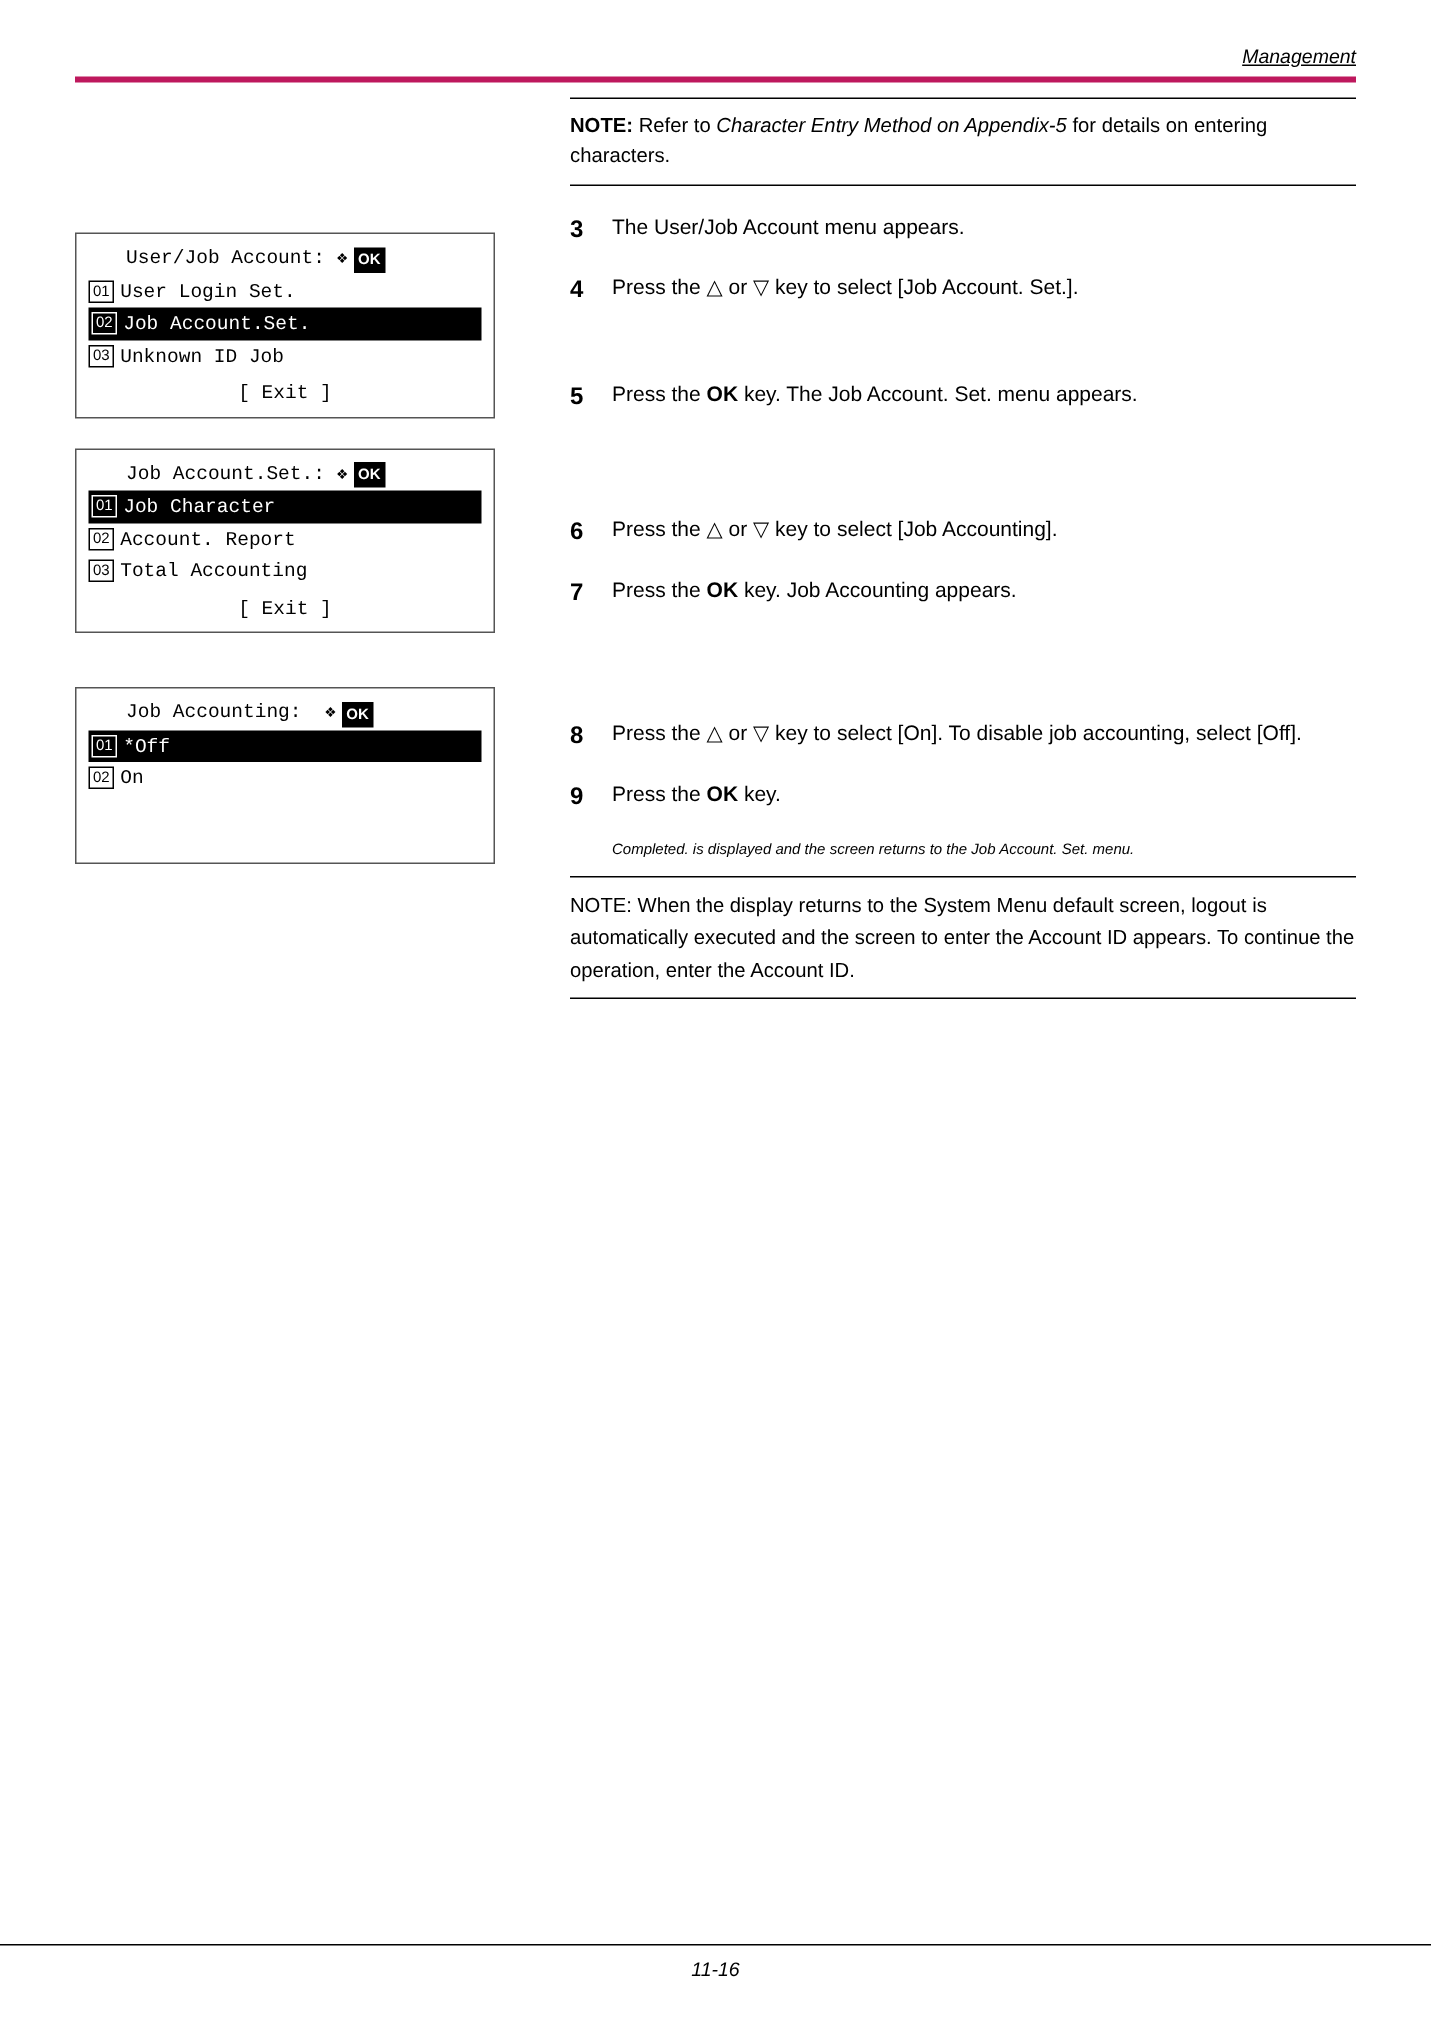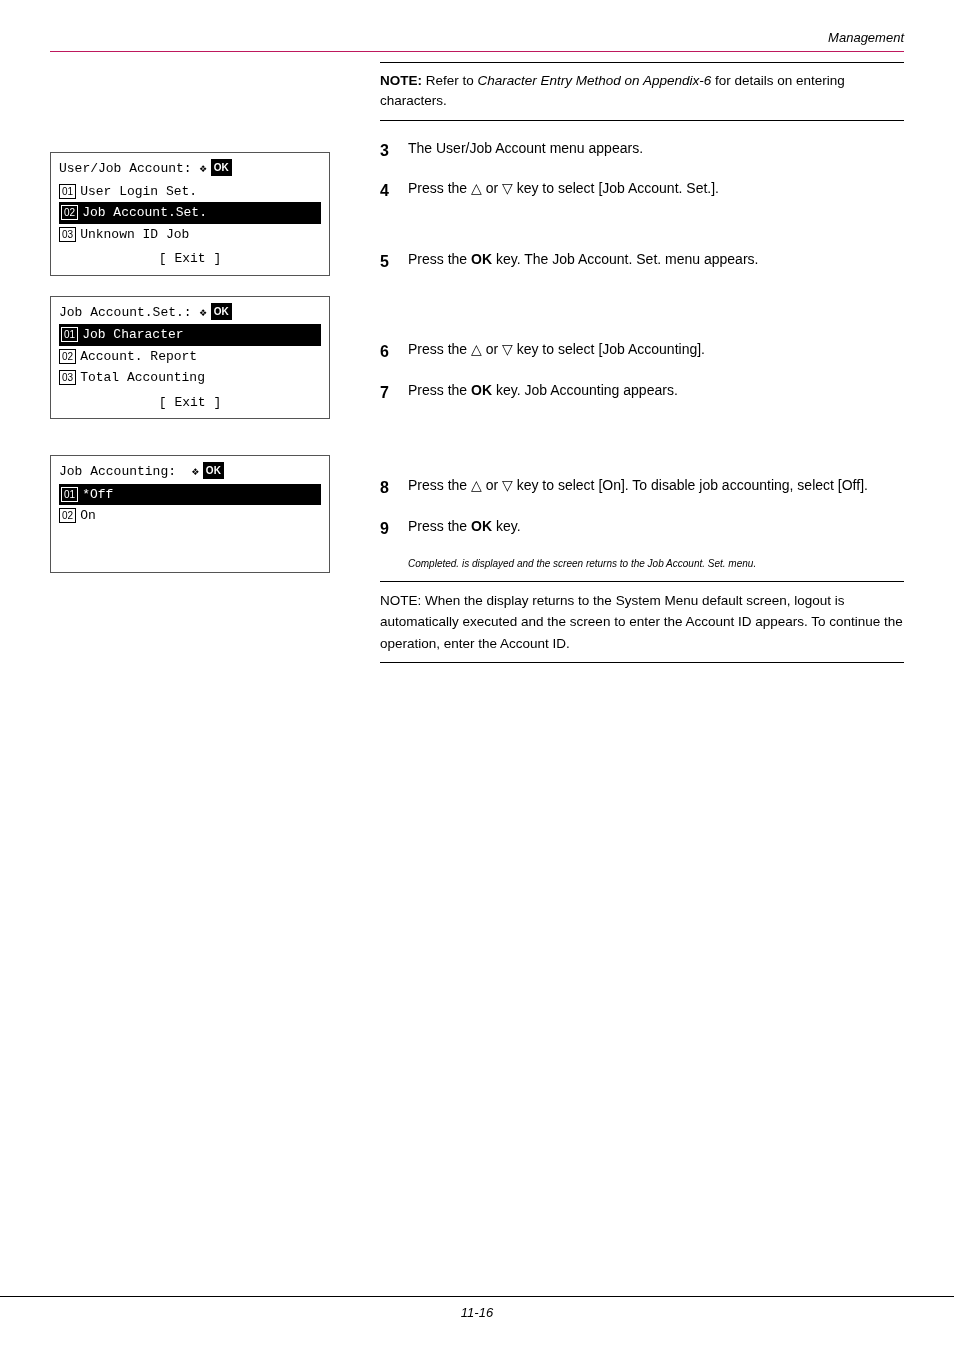--- a/index.html
+++ b/index.html
@@ -20,21 +20,22 @@
       position: relative;
     }
 
     
     .top-header {
       text-align: right;
       font-style: italic;
       font-size: 13px;
       margin-bottom: 8px;
       padding-bottom: 6px;
-      border-bottom: 1px solid #be185d;
+      border-bottom: 4px solid #be185d;
+      text-decoration: underline;
     }
 
     
     .content-area {
       display: flex;
       flex-direction: row;
       gap: 0;
       margin-top: 10px;
     }
 
@@ -56,23 +57,24 @@
       font-family: 'Courier New', Courier, monospace;
       font-size: 13px;
       padding: 6px 8px;
       margin-bottom: 20px;
       line-height: 1.5;
       width: 280px;
     }
 
     .lcd-box .lcd-title {
       display: flex;
-      align-items: flex-start;
+      align-items: flex-end;
       gap: 4px;
       margin-bottom: 2px;
+      margin-left: 25px;
     }
 
     .lcd-normal {
       color: #000;
     }
 
     .ok-badge {
       background: #000;
       color: #fff;
       font-size: 10px;
@@ -267,21 +269,21 @@
         <br>
       </div>
 
     </div>
 
     <div class="right-column">
 
       <div class="note-box">
         <span class="bold">NOTE:</span>
         <span> Refer to </span>
-        <span class="italic">Character Entry Method on Appendix-6</span>
+        <span class="italic">Character Entry Method on Appendix-5</span>
         <span> for details on entering characters.</span>
       </div>
 
       <div class="step-item">
         <span class="step-num">3</span>
         <span class="step-text">The User/Job Account menu appears.</span>
       </div>
 
       <div class="step-item">
         <span class="step-num">4</span>

